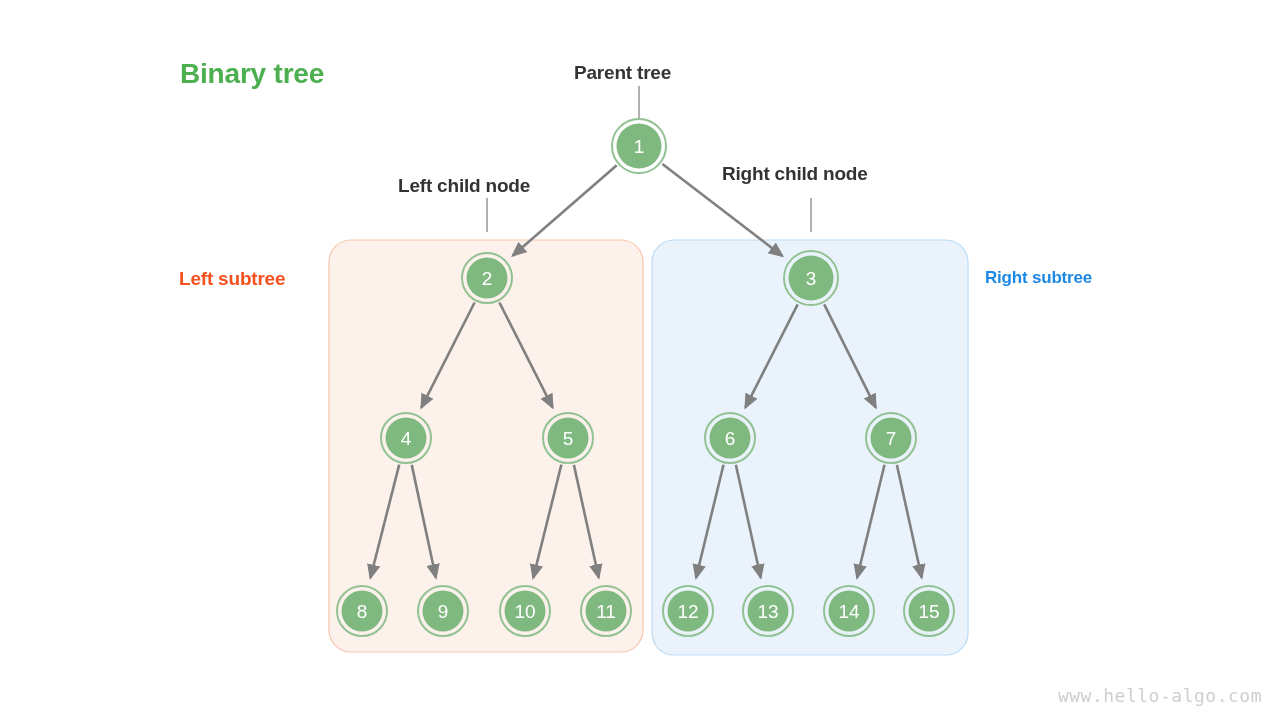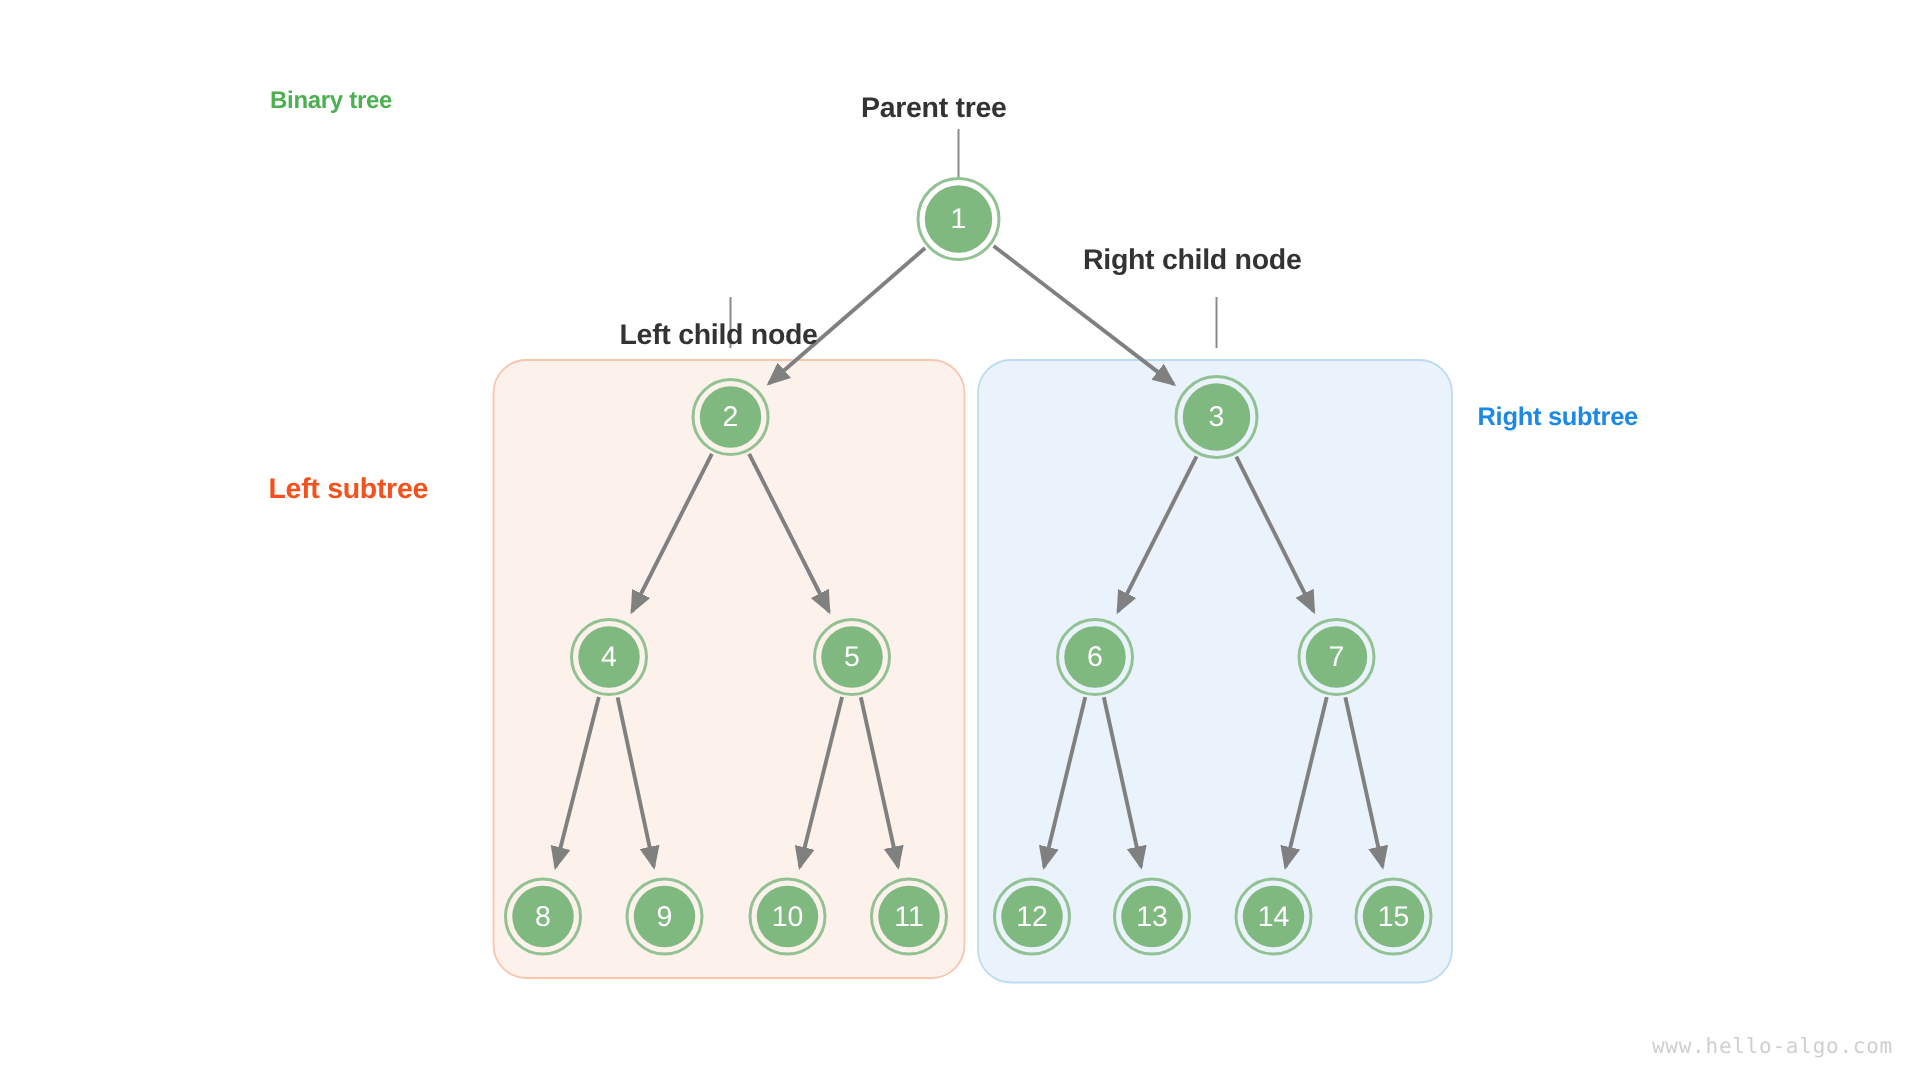--- a/index.html
+++ b/index.html
@@ -23,21 +23,21 @@
     height: 720px;
   }
   .label {
     position: absolute;
     font-family: "Liberation Sans", sans-serif;
     font-weight: bold;
     white-space: nowrap;
     line-height: 1;
   }
   .label-title {
-    font-size: 16px;
+    font-size: 28px;
     color: #4CAF50;
     letter-spacing: -0.2px;
   }
   .label-dark {
     font-size: 19px;
     color: #333333;
     letter-spacing: -0.2px;
   }
   .label-left-sub {
     font-size: 19px;
@@ -47,21 +47,21 @@
   .label-right-sub {
     font-size: 17px;
     color: #1E88E5;
     letter-spacing: -0.2px;
   }
   .watermark {
     position: absolute;
     right: 18px;
     bottom: 14px;
     font-family: "DejaVu Sans Mono", "Liberation Mono", monospace;
-    font-size: 14px;
+    font-size: 18px;
     color: #cfcfcf;
     letter-spacing: 0.5px;
     white-space: nowrap;
   }
   .node-text {
     font-family: "Liberation Sans", sans-serif;
     font-size: 19px;
     fill: #ffffff;
     text-anchor: middle;
     dominant-baseline: central;
@@ -179,23 +179,23 @@
           <circle cx="929" cy="611" r="20.5" fill="#7FB980"></circle>
           <text x="929" y="611.5" class="node-text">15</text>
         </g>
       </g>
   </svg>
 
   <div class="label label-title" style="left:180px; top:60px;">Binary tree</div>
 
   <div class="label label-dark" style="left:574px; top:63px;">Parent tree</div>
 
-  <div class="label label-dark" style="left:413px; top:176px;margin-top:38px;">Left child node</div>
+  <div class="label label-dark" style="left:398px; top:176px;">Left child node</div>
 
   <div class="label label-dark" style="left:722px; top:164px;">Right child node</div>
 
-  <div class="label label-left-sub" style="left:179px; top:269px;margin-top:48px;">Left subtree</div>
+  <div class="label label-left-sub" style="left:179px; top:269px;">Left subtree</div>
 
   <div class="label label-right-sub" style="left:985px; top:269px;">Right subtree</div>
 
   <div class="watermark">www.hello-algo.com</div>
 
 </div>
 
 </body></html>

